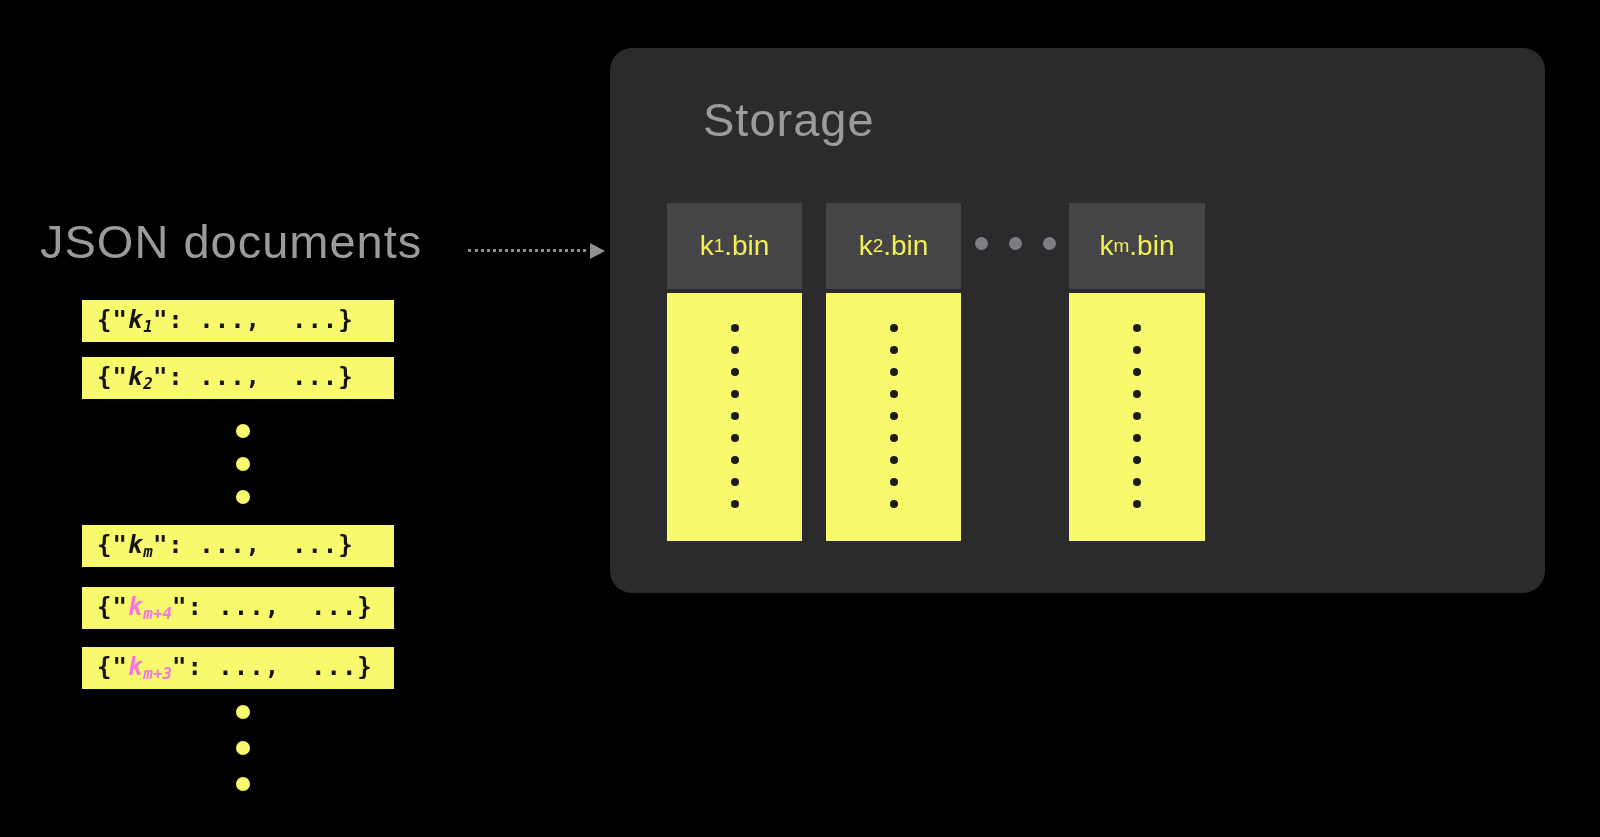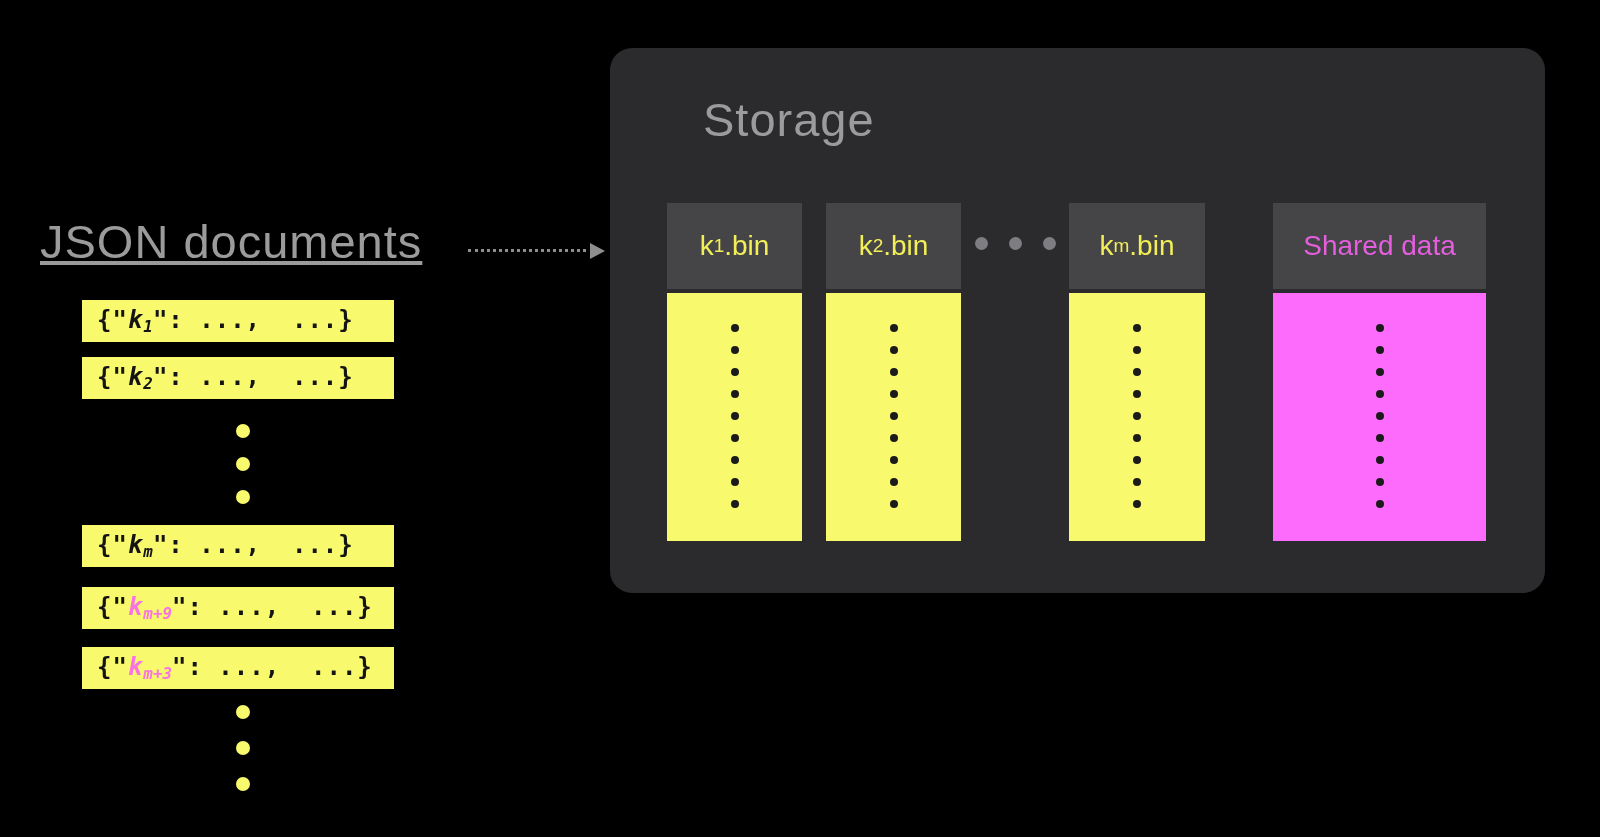--- a/index.html
+++ b/index.html
@@ -23,21 +23,21 @@
     background: var(--background);
     font-family: "Liberation Sans", sans-serif;
     overflow: hidden;
   }
   .stage { position: absolute; top: 0; left: 0; width: 1600px; height: 837px; }
 
   
   .json-label {
     position: absolute; left: 40px; top: 214px;
     font-size: 47px; font-weight: 300; letter-spacing: 1px;
-    color: var(--gray-text); white-space: nowrap; text-decoration: underline;
+    color: var(--gray-text); white-space: nowrap;
   }
   .arrow { position: absolute; left: 468px; top: 243px; width: 137px; height: 16px; }
   .arrow-line {
     position: absolute; left: 0; right: 12px; top: 6px;
     border-top: 3px dotted var(--arrow);
   }
   .arrow-head {
     position: absolute; right: 0; top: 0;
     width: 0; height: 0;
     border-left: 15px solid var(--arrow);
@@ -123,21 +123,21 @@
   <div class="vdots vdots-1">
       <div class="dot"></div>
       <div class="dot"></div>
       <div class="dot"></div>
     </div>
 
   <div class="doc-bar" style="top:525px">
     <span class="code"><span>{"</span><span class="doc-key"><span>k</span><sub class="k-sub">m</sub></span><span>": ...,  ...}</span></span>
   </div>
   <div class="doc-bar" style="top:587px">
-    <span class="code"><span>{"</span><span class="doc-key highlight"><span>k</span><sub class="k-sub">m+9</sub></span><span>": ...,  ...}</span></span>
+    <span class="code"><span>{"</span><span class="doc-key highlight"><span>k</span><sub class="k-sub">m+4</sub></span><span>": ...,  ...}</span></span>
   </div>
   <div class="doc-bar" style="top:647px">
     <span class="code"><span>{"</span><span class="doc-key highlight"><span>k</span><sub class="k-sub">m+3</sub></span><span>": ...,  ...}</span></span>
   </div>
 
   <div class="vdots vdots-2">
       <div class="dot"></div>
       <div class="dot"></div>
       <div class="dot"></div>
     </div>
@@ -201,33 +201,15 @@
           <div class="dot"></div>
           <div class="dot"></div>
           <div class="dot"></div>
           <div class="dot"></div>
           <div class="dot"></div>
           <div class="dot"></div>
           <div class="dot"></div>
         </div>
     </div>
 
-    <div class="bin bin-4 shared">
-      <div class="bin-header">
-          <span>Shared data</span>
-          <sub class="k-sub"></sub>
-          <span></span>
-        </div>
-      <div class="bin-body">
-          <div class="dot"></div>
-          <div class="dot"></div>
-          <div class="dot"></div>
-          <div class="dot"></div>
-          <div class="dot"></div>
-          <div class="dot"></div>
-          <div class="dot"></div>
-          <div class="dot"></div>
-          <div class="dot"></div>
-        </div>
-    </div>
   </div>
 
 </div>
 
 </body></html>

